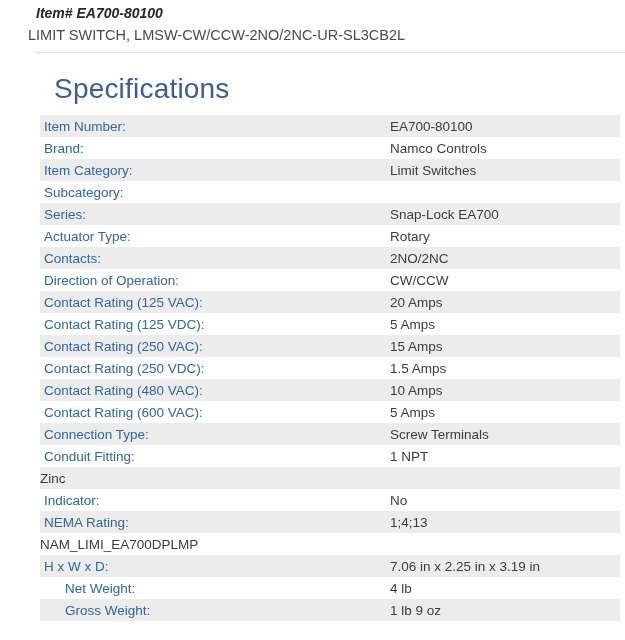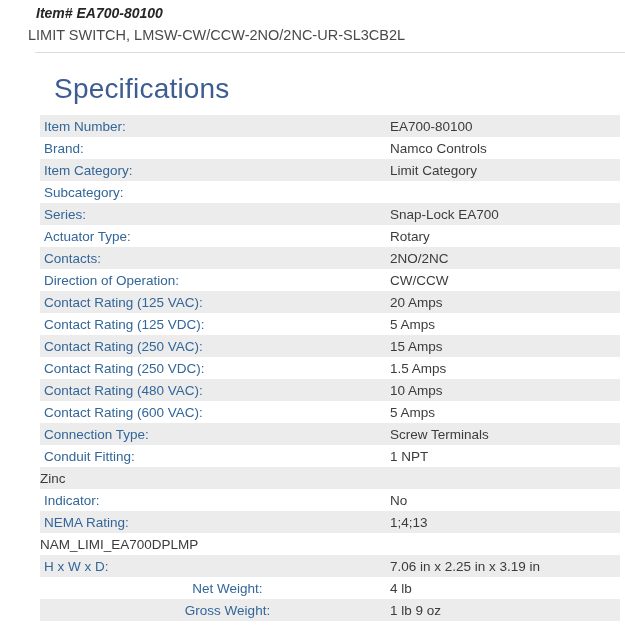--- a/index.html
+++ b/index.html
@@ -60,21 +60,21 @@
     height: 22px;
     align-items: center;
   }
   .spec-row.shaded { background: var(--row-shade); }
   .spec-label {
     width: 350px;
     padding-left: 4px;
     color: var(--label-blue);
     white-space: nowrap;
   }
-  .spec-row.indented .spec-label { padding-left: 25px; text-align: center; }
+  .spec-row.indented .spec-label { padding-left: 25px; }
   .spec-value {
     color: var(--value-text);
     white-space: nowrap;
   }
 </style>
 </head>
 <body>
 
 <div class="page">
   <div class="item-heading">Item# EA700-80100</div>
@@ -85,21 +85,21 @@
       <div class="spec-row shaded">
         <div class="spec-label">Item Number:</div>
         <div class="spec-value">EA700-80100</div>
       </div>
       <div class="spec-row">
         <div class="spec-label">Brand:</div>
         <div class="spec-value">Namco Controls</div>
       </div>
       <div class="spec-row shaded">
         <div class="spec-label">Item Category:</div>
-        <div class="spec-value">Limit Category</div>
+        <div class="spec-value">Limit Switches</div>
       </div>
       <div class="spec-row">
         <div class="spec-label">Subcategory:</div>
       </div>
       <div class="spec-row shaded">
         <div class="spec-label">Series:</div>
         <div class="spec-value">Snap-Lock EA700</div>
       </div>
       <div class="spec-row">
         <div class="spec-label">Actuator Type:</div>

